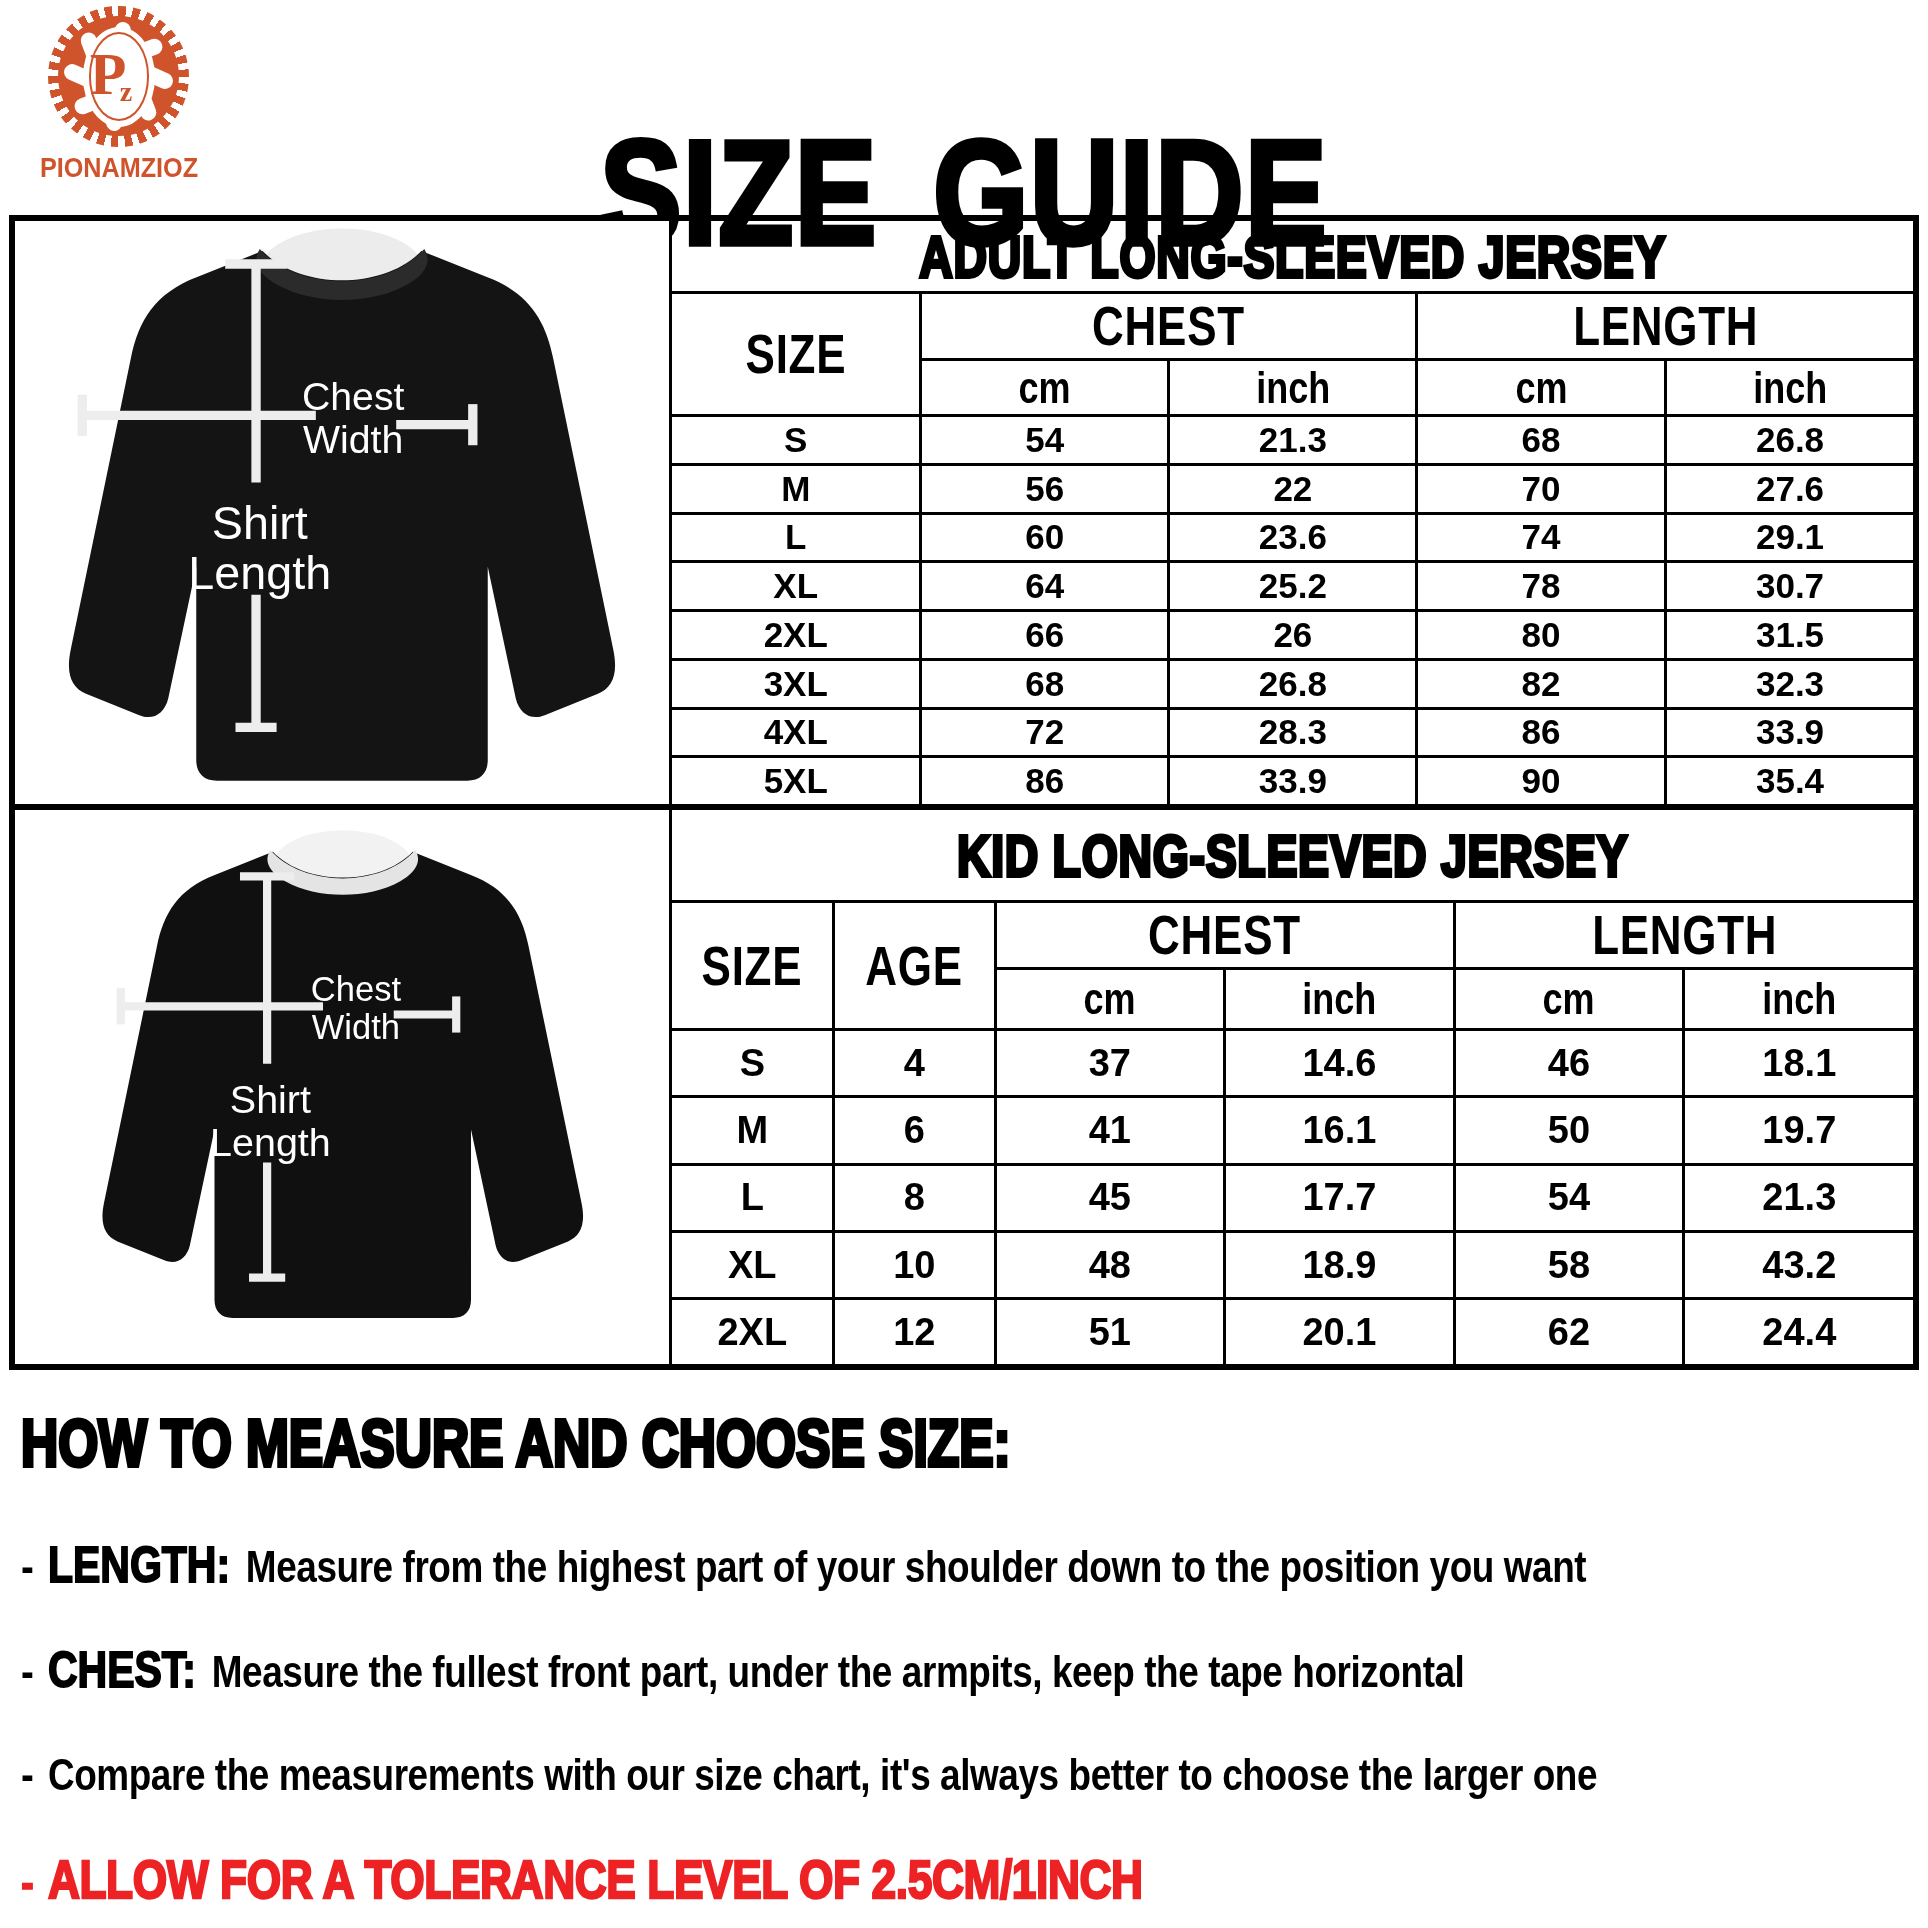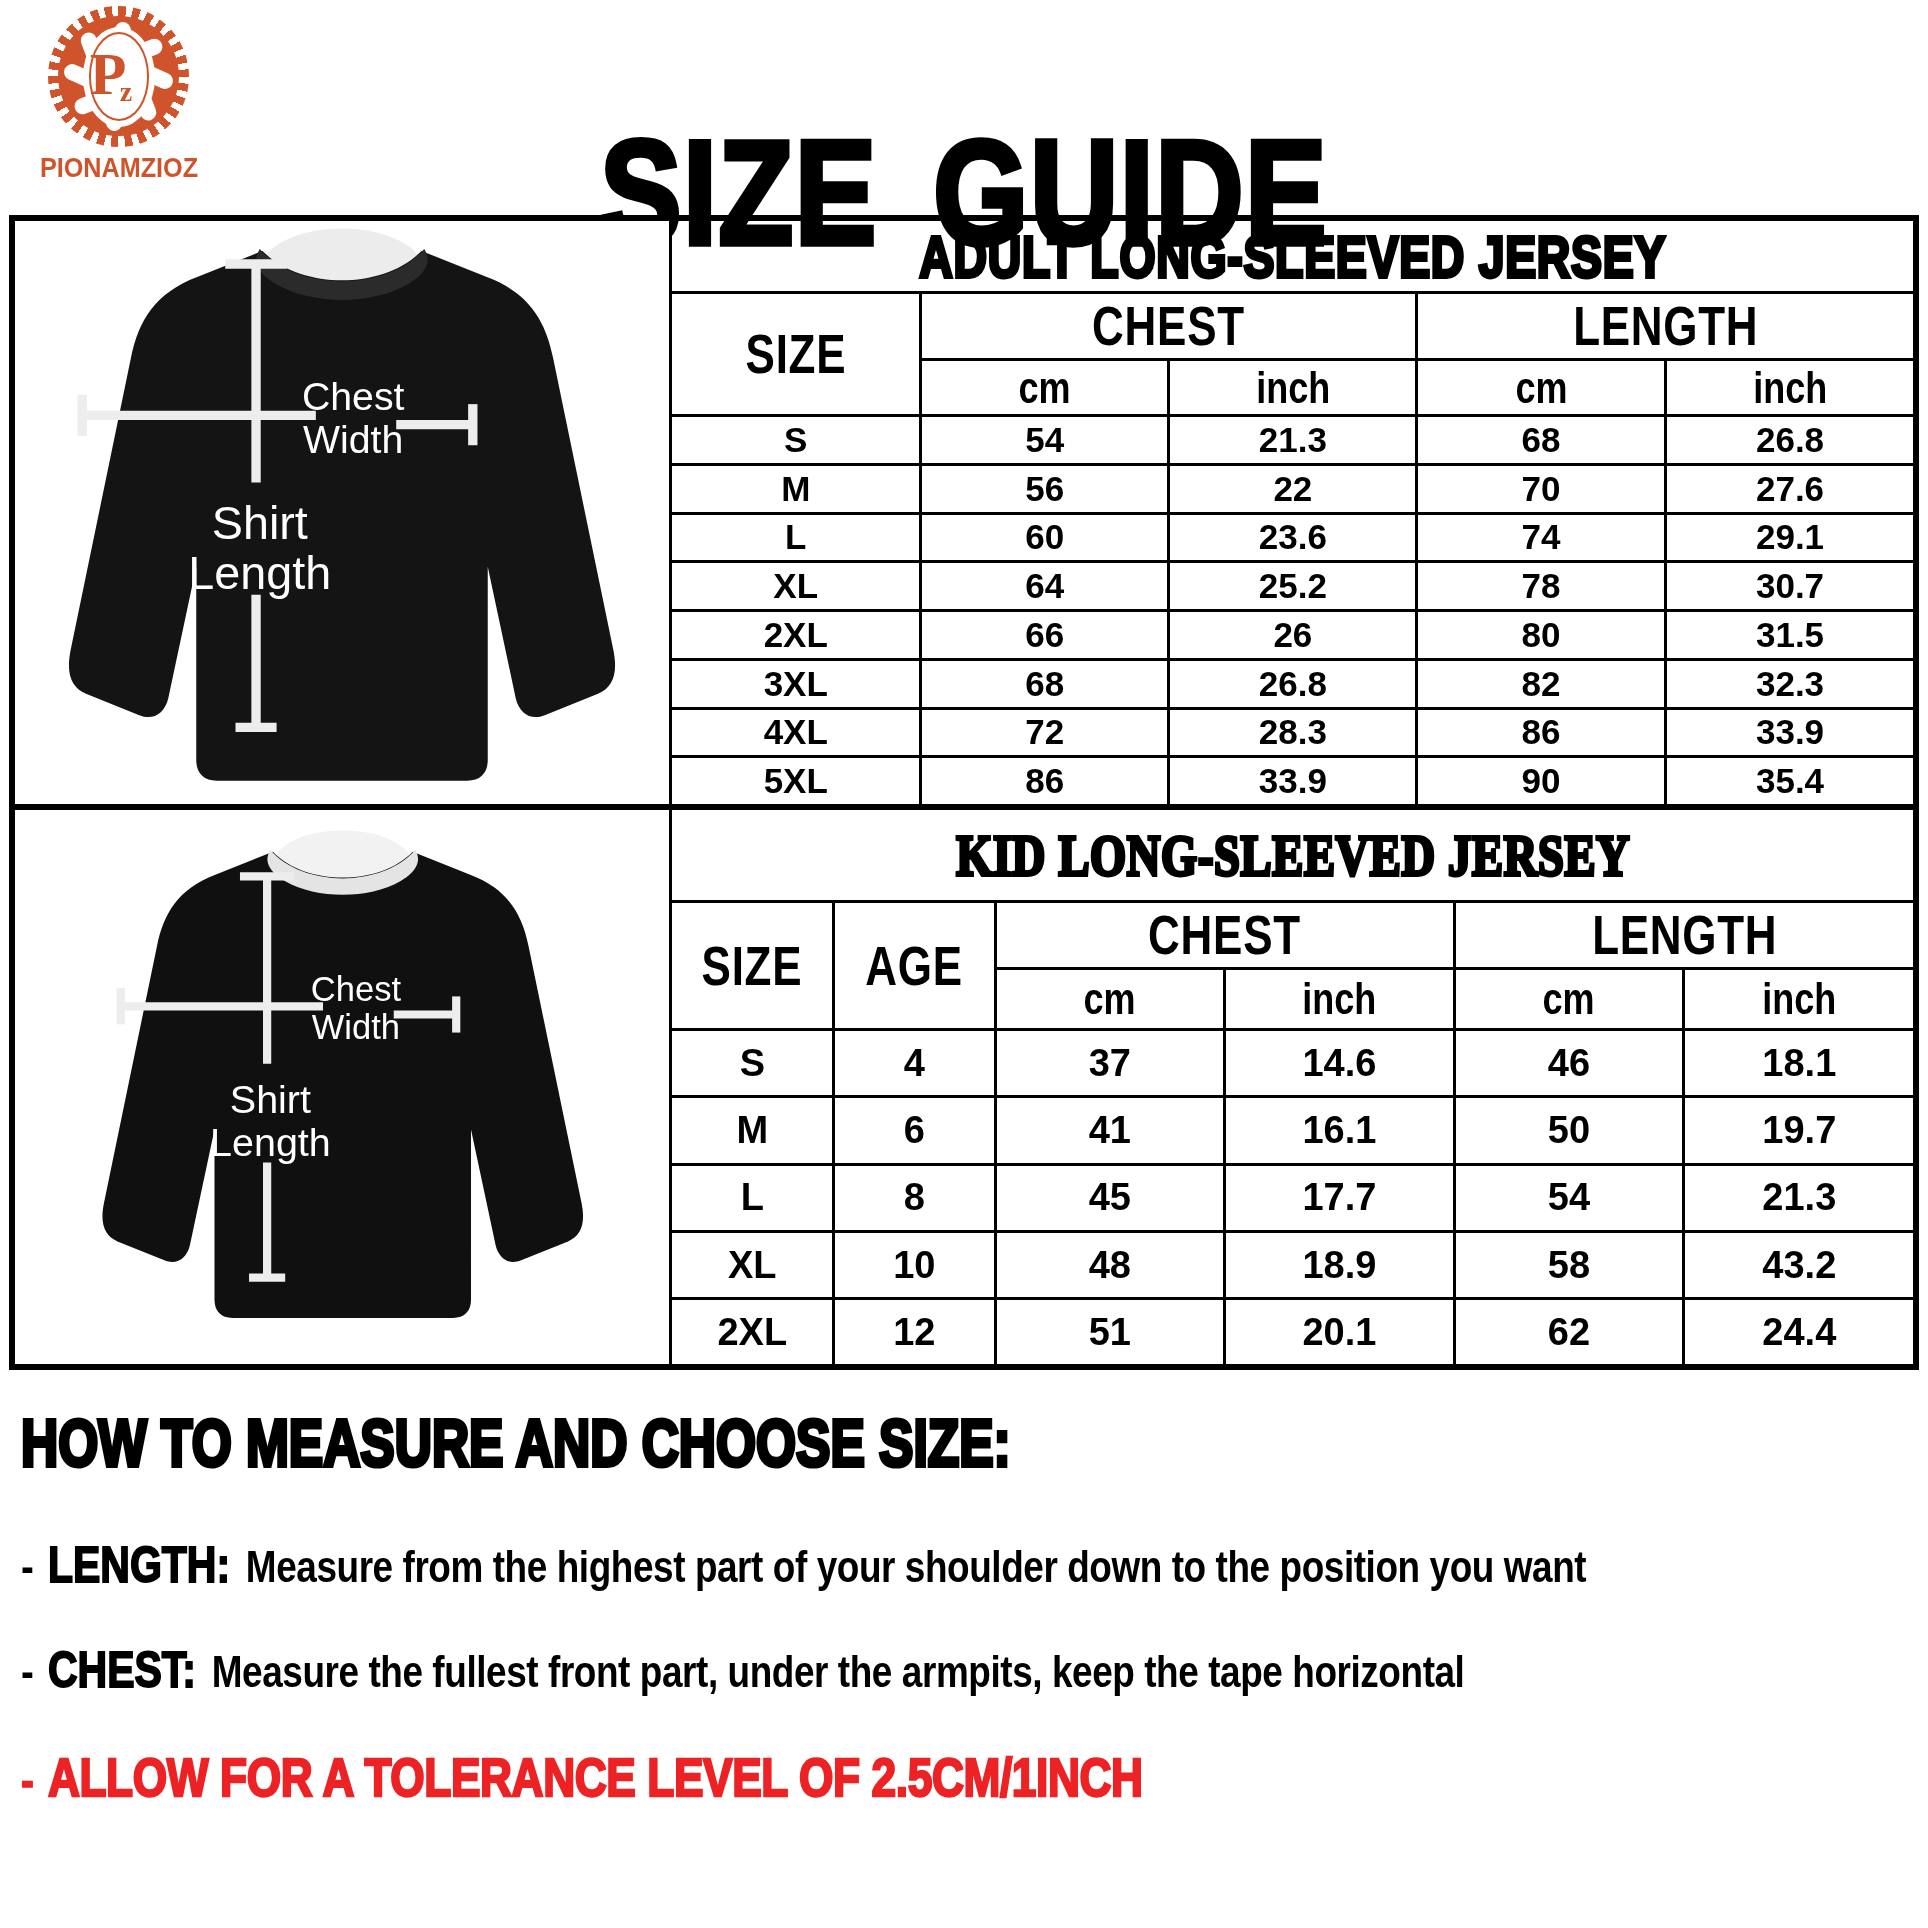--- a/index.html
+++ b/index.html
@@ -42,21 +42,21 @@
   table.spec{flex:1;border-collapse:collapse;table-layout:fixed;height:100%;padding-left:8px;}
   table.spec td,table.spec th{border:3.8px solid #000;text-align:center;vertical-align:middle;padding:0;overflow:hidden;}
   table.spec tr>*:first-child{border-left:none;}
   table.spec tr>*:last-child{border-right:none;}
   table.spec tr:first-child>*{border-top:none;}
   table.spec tr:last-child>*{border-bottom:none;}
   .row-units td,.row-units th{border-bottom-width:6.6px;}
   .row-title th{height:70px;}
   .row-group th{height:51px;}
   .row-units th{height:53px;text-decoration:underline;}
-  .sect-kid .row-title th{height:90px;font-family:Liberation Serif, serif;}
+  .sect-kid .row-title th{height:90px;}
   .sect-kid .row-group th{height:55px;}
   .sect-kid .row-units th{height:58px;}
   .cond{display:inline-block;transform:scaleX(0.8);transform-origin:center;white-space:nowrap;}
   .tbl-title{font-size:58px;font-weight:700;-webkit-text-stroke:3.8px #000;letter-spacing:0.9px;}
   .hdr{font-size:55px;font-weight:700;letter-spacing:0.9px;}
   .unit{font-size:45px;font-weight:700;}
   .cell{font-size:35px;font-weight:700;transform:scaleX(0.9);}
   .sect-kid .cell{font-size:38px;}
   
   .howto{position:absolute;left:21px;top:1405px;width:1893px;}
@@ -319,20 +319,26 @@
       <span class="btext">Measure from the highest part of your shoulder down to the position you want</span>
     </span>
   </p>
   <p class="bullet">
     <span class="shrink">
       <span class="dash">-</span>
       <span class="blabel">CHEST:</span>
       <span class="btext">Measure the fullest front part, under the armpits, keep the tape horizontal</span>
     </span>
   </p>
+  <p class="bullet">
+    <span class="shrink">
+      <span class="dash">-</span>
+      <span class="btext">Compare the measurements with our size chart, it's always better to choose the larger one</span>
+    </span>
+  </p>
   <p class="bullet bullet-red">
     <span class="shrink">
       <span class="dash">-</span>
       <span class="btext">ALLOW FOR A TOLERANCE LEVEL OF 2.5CM/1INCH</span>
     </span>
   </p>
 </div>
 
 
 </body></html>

